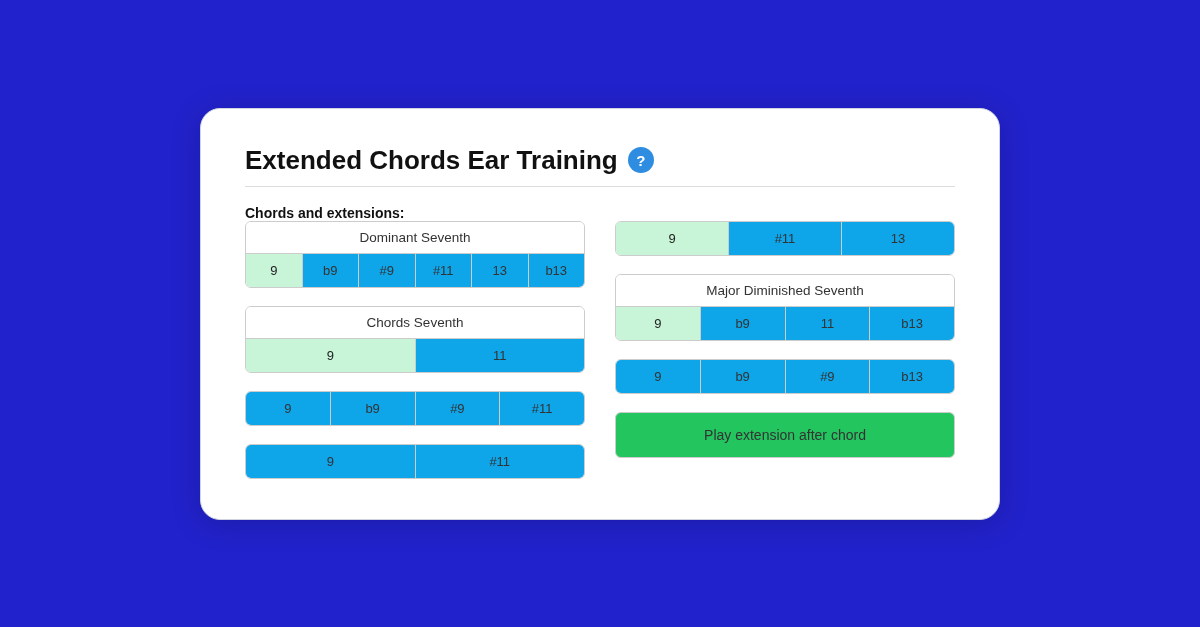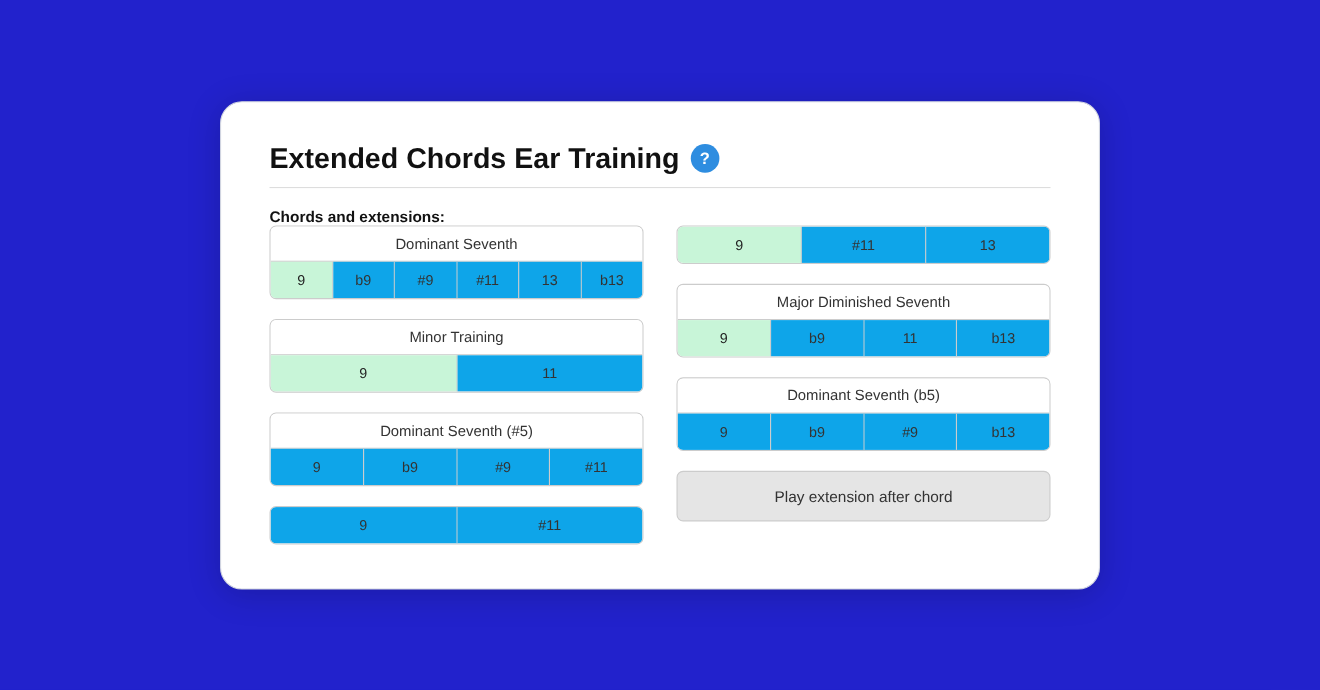--- a/index.html
+++ b/index.html
@@ -112,21 +112,21 @@
     }
 
     .ext-btn.active {
       background: #c8f5d8;
       color: #222;
     }
 
     .play-extension-btn {
       border: 1px solid #ccc;
       border-radius: 6px;
-      background: #e5e5e5;
+      background: #22c55e;
       padding: 14px 12px;
       text-align: center;
       font-size: 14px;
       color: #333;
       cursor: pointer;
       width: 100%;
     }
   </style>
 </head>
 <body>
@@ -146,28 +146,27 @@
           <div class="extensions-row">
             <button class="ext-btn active">9</button>
             <button class="ext-btn">b9</button>
             <button class="ext-btn">#9</button>
             <button class="ext-btn">#11</button>
             <button class="ext-btn">13</button>
             <button class="ext-btn">b13</button>
           </div>
         </div>
         <div class="chord-group">
-          <div class="chord-name">Minor Training</div>
+          <div class="chord-name">Chords Seventh</div>
           <div class="extensions-row">
             <button class="ext-btn active">9</button>
             <button class="ext-btn">11</button>
           </div>
         </div>
         <div class="chord-group">
-          <div class="chord-name">Dominant Seventh (#5)</div>
           <div class="extensions-row">
             <button class="ext-btn">9</button>
             <button class="ext-btn">b9</button>
             <button class="ext-btn">#9</button>
             <button class="ext-btn">#11</button>
           </div>
         </div>
         <div class="chord-group">
           <div class="extensions-row">
             <button class="ext-btn">9</button>
@@ -186,21 +185,20 @@
         <div class="chord-group">
           <div class="chord-name">Major Diminished Seventh</div>
           <div class="extensions-row">
             <button class="ext-btn active">9</button>
             <button class="ext-btn">b9</button>
             <button class="ext-btn">11</button>
             <button class="ext-btn">b13</button>
           </div>
         </div>
         <div class="chord-group">
-          <div class="chord-name">Dominant Seventh (b5)</div>
           <div class="extensions-row">
             <button class="ext-btn">9</button>
             <button class="ext-btn">b9</button>
             <button class="ext-btn">#9</button>
             <button class="ext-btn">b13</button>
           </div>
         </div>
         <button class="play-extension-btn">Play extension after chord</button>
       </div>
   </div>

